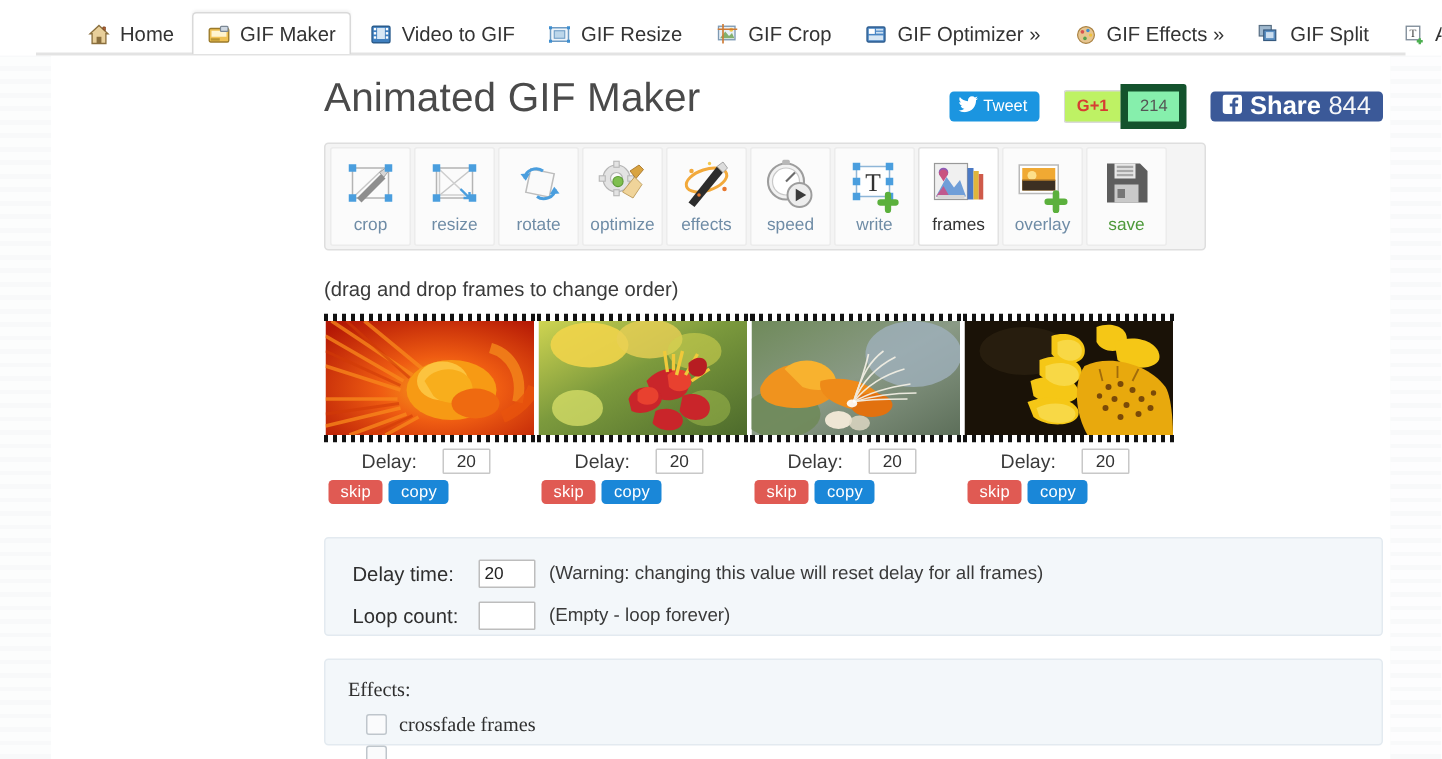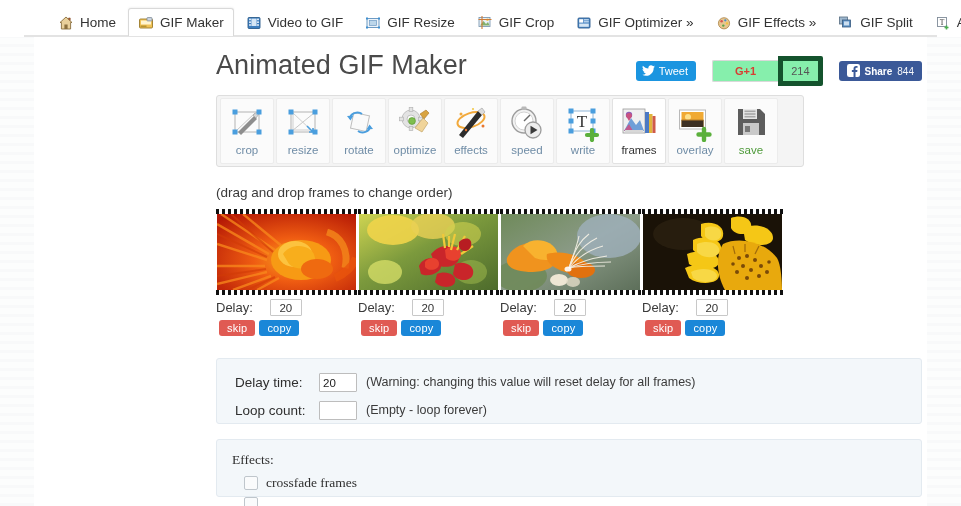--- a/index.html
+++ b/index.html
@@ -124,42 +124,42 @@
   }
   .gplus {
     display: flex; align-items: center;
     height: 20px;
     font-size: 11px;
     cursor: pointer;
   }
   .gplus .gp-btn {
     border: 1px solid #d9d9d9;
     border-right: none;
-    background: #86efac;
+    background: #bef264;
     color: #d73d32;
     font-weight: bold;
-    padding: 0 22px;
+    padding: 0 8px;
     height: 20px;
     line-height: 20px;
     border-radius: 2px 0 0 2px;
   }
   .gplus .gp-count {
     border: 5px solid #14532d;
     background: #86efac;
     color: #555;
     padding: 0 8px;
     height: 20px;
     line-height: 20px;
     border-radius: 0 2px 2px 0;
   }
   .btn-share {
     display: flex; align-items: center; gap: 5px;
     background: #3b5998;
     color: #fff;
-    font-size: 10px;
+    font-size: 17px;
     height: 20px;
     padding: 0 8px;
     border-radius: 3px;
     cursor: pointer;
   }
   .btn-share .lbl { font-weight: bold; }
   .btn-share .cnt { font-weight: normal; opacity: .95; }
 
   
   #toolbar {
@@ -235,21 +235,21 @@
   .perf.bot { bottom: 0; }
   .frame-img {
     position: absolute;
     left: 1px; top: 5px;
     width: 139px; height: 76px;
   }
   .frame-delay {
     height: 25px;
     display: flex;
     align-items: center;
-    justify-content: flex-start;
+    justify-content: center;
     gap: 17px;
     padding-right: 5px;
     font-size: 13px;
     color: #3a3a3a;
     box-sizing: border-box;
   }
   .delay-input {
     width: 32px; height: 17px;
     border: 1px solid #c8c8c8;
     background: #fff;

